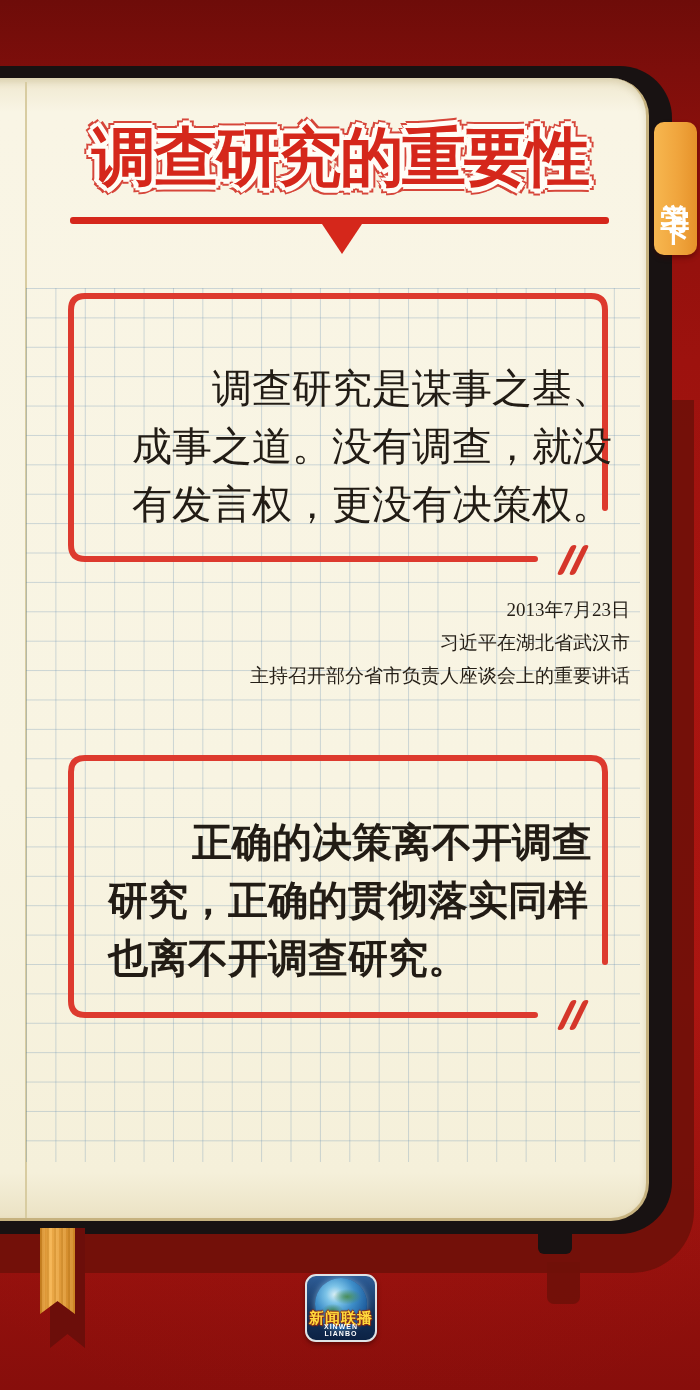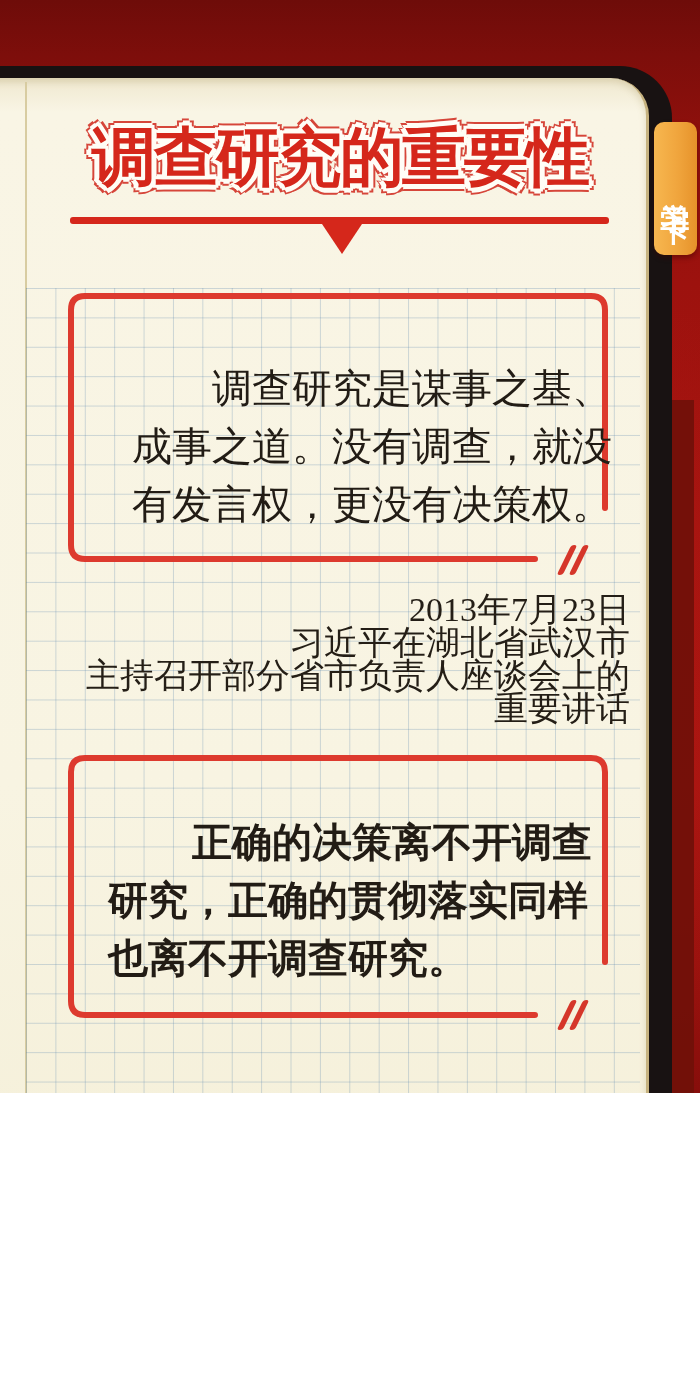--- a/index.html
+++ b/index.html
@@ -1,20 +1,20 @@
 <!DOCTYPE html>
 <html><head>
 <meta charset="utf-8">
 <style>
   * { margin: 0; padding: 0; box-sizing: border-box; }
   html, body { width: 700px; height: 1390px; }
   body { font-family: "Liberation Sans", sans-serif; }
 
   .stage {
-    position: relative; width: 700px; height: 1093px; overflow: hidden;
+    position: relative; width: 700px; height: 1390px; overflow: hidden;
     background:
       radial-gradient(ellipse 120% 60% at 50% 62%, rgba(200,30,20,0.20), rgba(0,0,0,0) 70%),
       linear-gradient(180deg, #6e0c09 0%, #7d0e0b 5%, #8e100c 12%, #9d120e 26%, #a61410 48%, #a91511 72%, #9a120e 88%, #870e0b 100%);
   }
 
   
   .cover-shadow {
     position: absolute; left: -60px; top: 400px; width: 754px; height: 873px; 
     background: #701009; border-radius: 0 0 62px 62px; opacity: 0.92;
   }
@@ -88,21 +88,21 @@
   .quote-frame { position: absolute; }
   .quote-text {
     position: absolute; width: 504px; left: 108px;
     font-family: "Liberation Serif", "DejaVu Serif", serif;
     font-size: 40px; line-height: 58px; color: #221c15;
     white-space: pre-line; text-indent: 2.1em; font-weight: 500;
   }
   .attribution {
     position: absolute; left: 70px; width: 560px; text-align: right;
     font-family: "Liberation Serif", "DejaVu Serif", serif;
-    font-size: 34px; line-height: 33px; color: #241e16;
+    font-size: 19px; line-height: 33px; color: #241e16;
     white-space: pre-line;
   }
   .end-mark { position: absolute; width: 32px; height: 32px; }
   .end-mark i {
     position: absolute; top: 0; width: 6px; height: 30px;
     background: #d5362a; border-radius: 3px; transform: skewX(-26deg); display: block;
   }
   .end-mark i:first-child { left: 6px; }
   .end-mark i:last-child  { left: 18px; }
 

